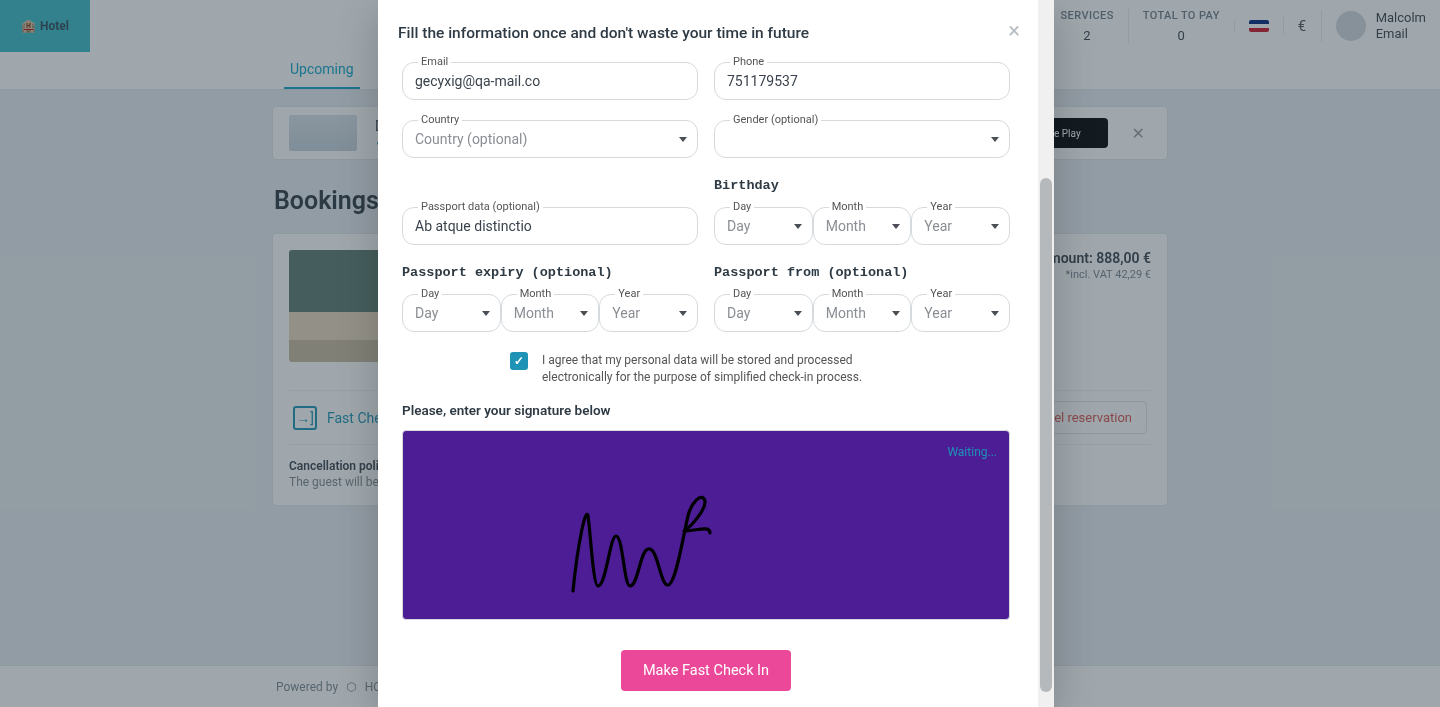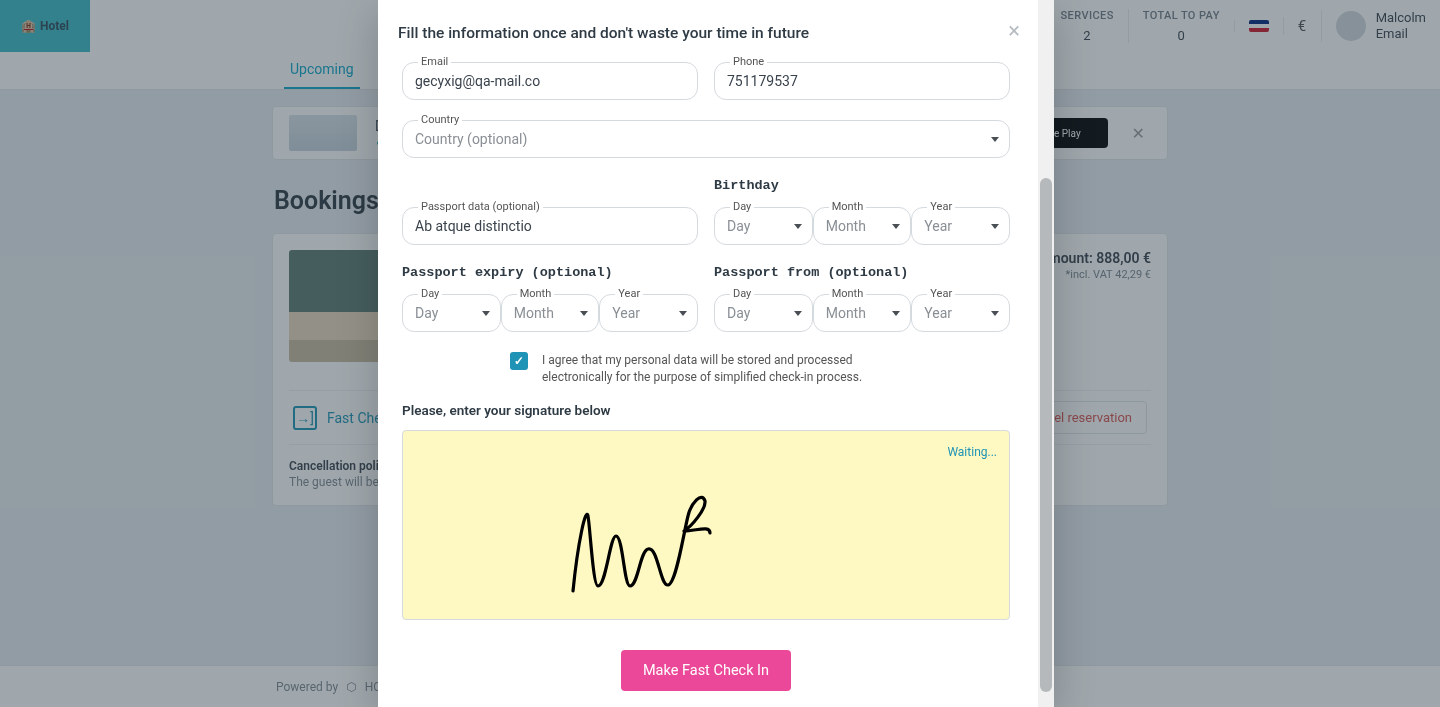--- a/index.html
+++ b/index.html
@@ -63,21 +63,21 @@
     .sel { appearance: none; padding-right: 28px; color: #8a8f95; }
     .sel-wrap { position: relative; }
     .sel-wrap::after { content: ""; position: absolute; right: 11px; top: 17px; border-left: 4px solid transparent; border-right: 4px solid transparent; border-top: 5px solid #4a4f55; pointer-events: none; }
     .section-label { font-size: 13.5px; font-weight: 600; margin-bottom: 14px; color: #2e3a44; font-family: Liberation Mono, monospace; }
     .trio { display: flex; gap: 0; }
     .trio .sel-wrap { flex: 1; }
     .consent { display: flex; gap: 14px; justify-content: center; margin: 8px 0 16px; }
     .chk { width: 18px; height: 18px; background: #1e93b5; border-radius: 3px; display: flex; align-items: center; justify-content: center; color: #fff; font-size: 12px; font-weight: 700; flex: none; cursor: pointer; }
     .consent-text { font-size: 12px; color: #555; max-width: 360px; line-height: 1.4; }
     .sig-label { font-size: 13.5px; font-weight: 600; color: #2e3a44; margin-bottom: 12px; }
-    .sig-box { border: 1px solid #d5dade; border-radius: 4px; height: 190px; position: relative; background: #fef9c3; }
+    .sig-box { border: 1px solid #d5dade; border-radius: 4px; height: 190px; position: relative; background: #4c1d95; }
     .sig-wait { position: absolute; top: 14px; right: 12px; font-size: 12px; color: #1e93b5; }
     .sig-svg { position: absolute; left: 165px; top: 60px; width: 160px; height: 110px; }
     .modal-footer { padding: 30px 0 24px; display: flex; justify-content: center; }
     .primary-btn { background: #ec4899; color: #fff; font-size: 14.5px; padding: 12px 22px; border: none; border-radius: 4px; cursor: pointer; }
   </style>
 </head>
 <body>
 
 <div class="top-header">
   <div class="logo-box">Hotel</div>
@@ -191,20 +191,24 @@
       </div>
     </div>
 
     <div class="row">
       <div class="col sel-wrap">
         <span class="field-label">Country</span>
         <select class="sel">
           <option>Country (optional)</option>
         </select>
       </div>
+      <div class="col sel-wrap">
+        <span class="field-label">Gender (optional)</span>
+        <select class="sel"><option></option></select>
+      </div>
     </div>
 
     <div class="row" style="align-items:flex-end;">
       <div class="col">
         <span class="field-label">Passport data (optional)</span>
         <input class="inp" value="Ab atque distinctio" style="">
       </div>
       <div class="col">
         <div class="section-label">Birthday</div>
         <div class="trio">

